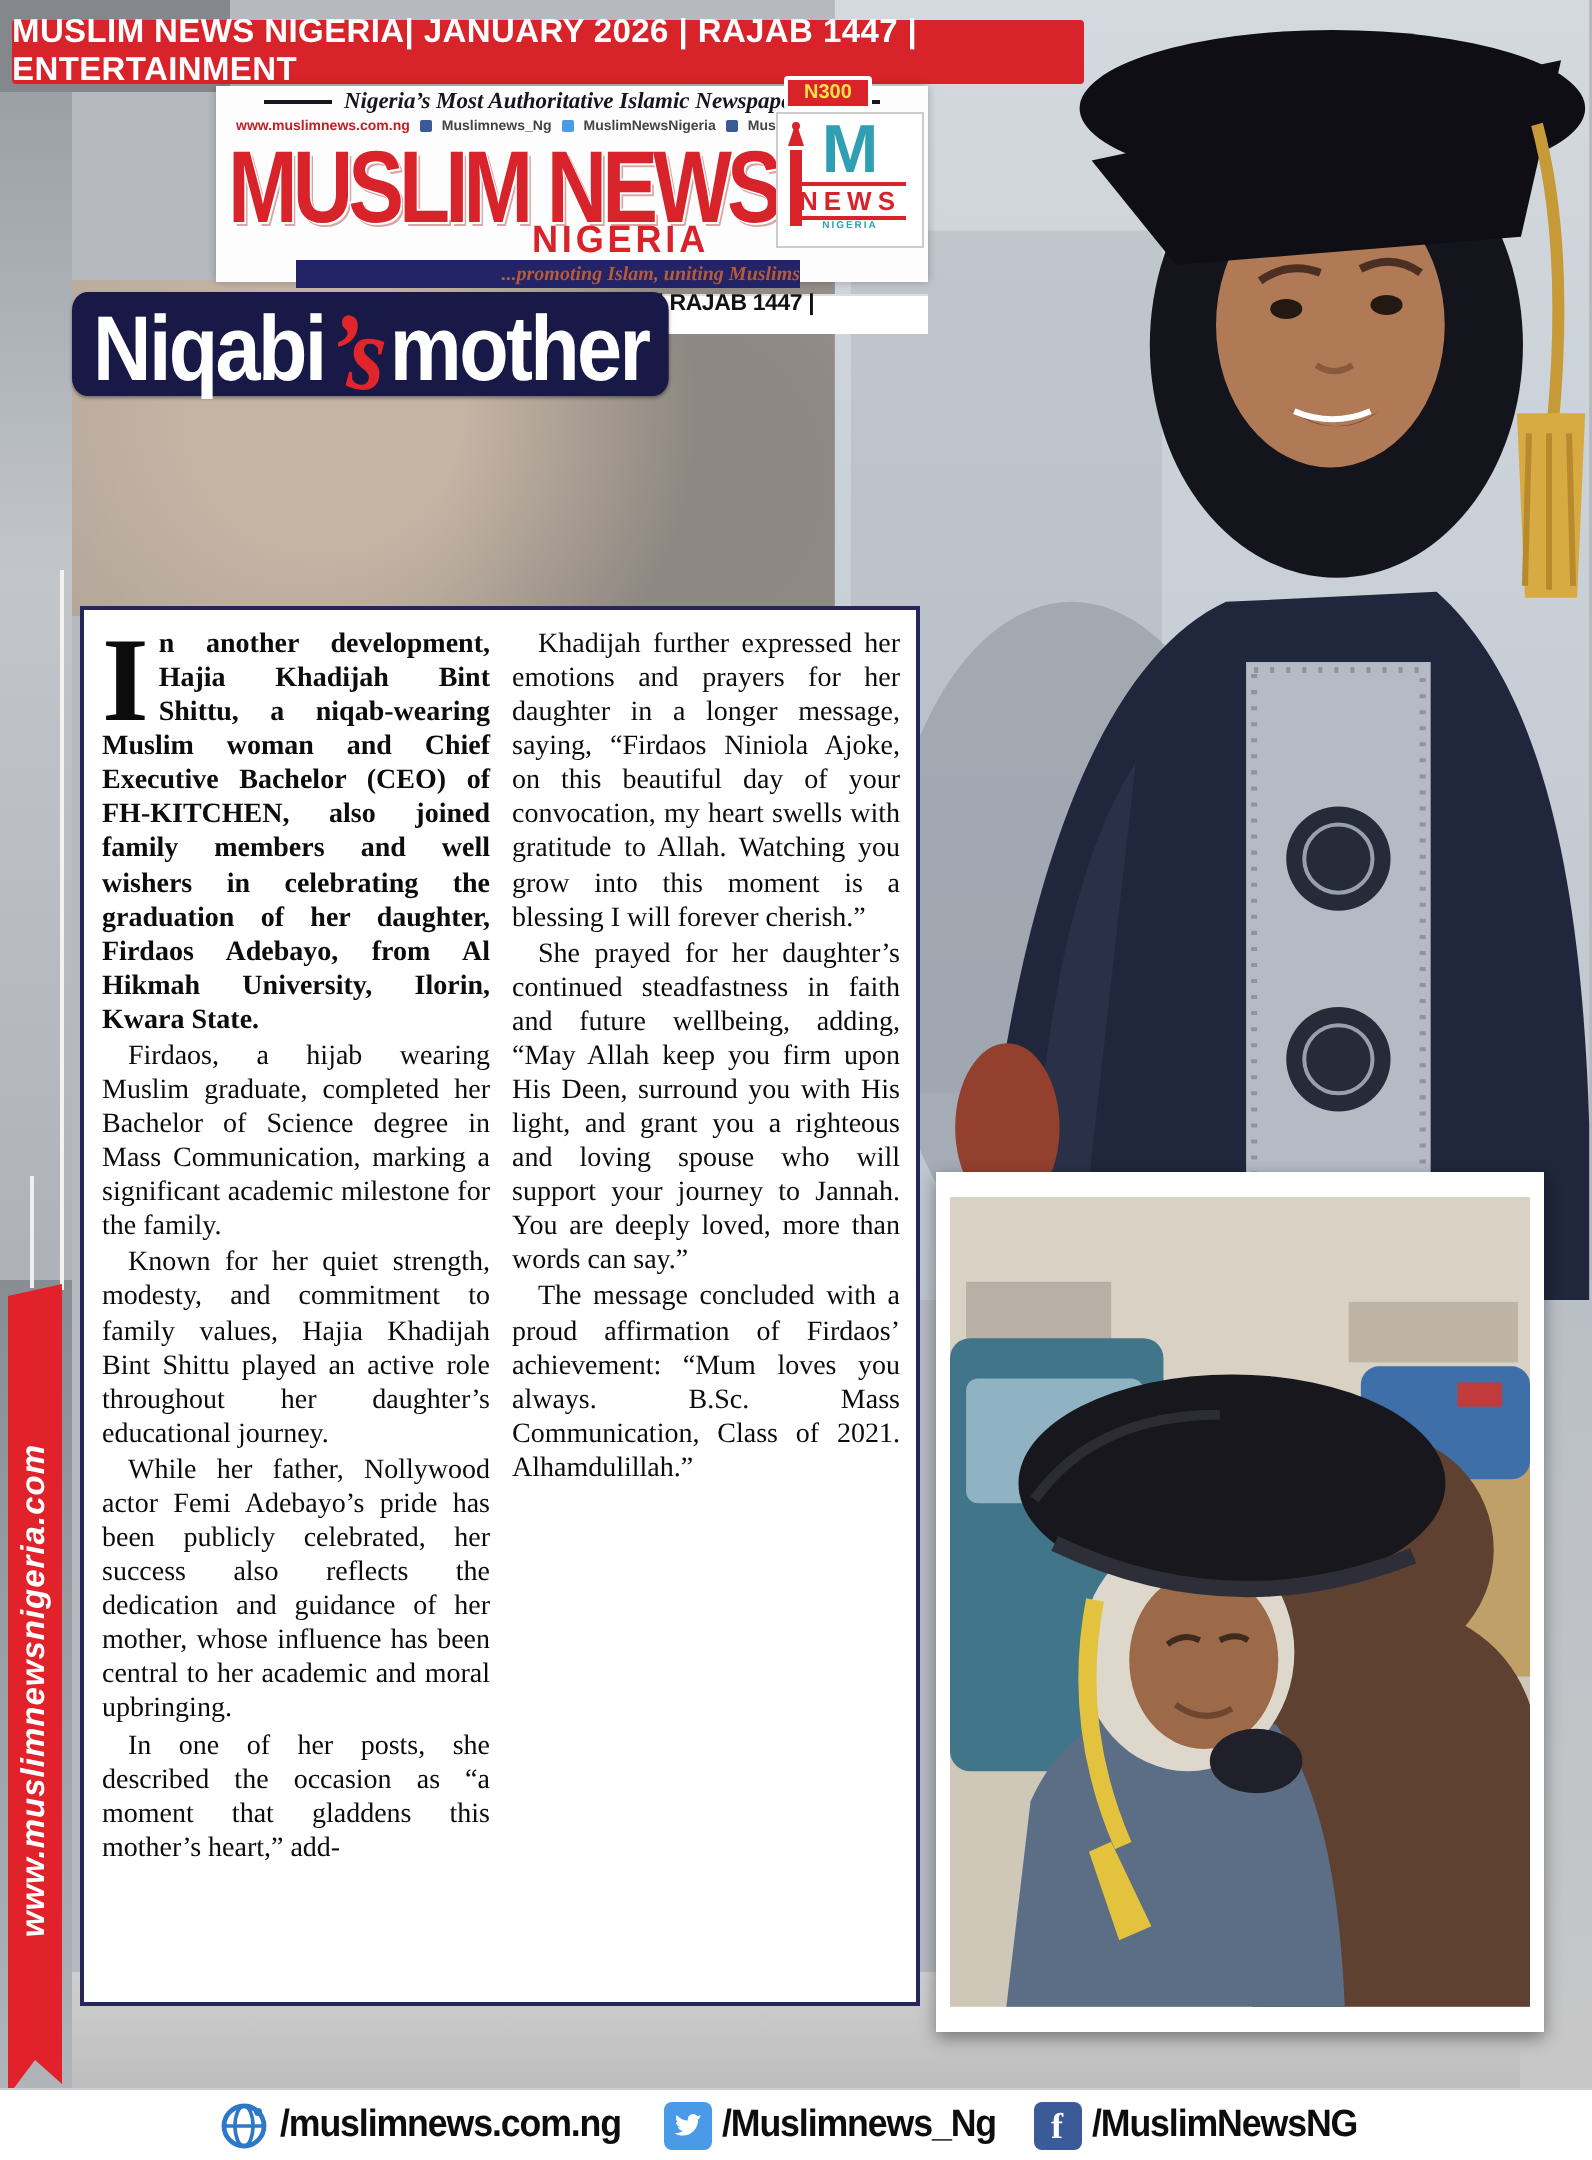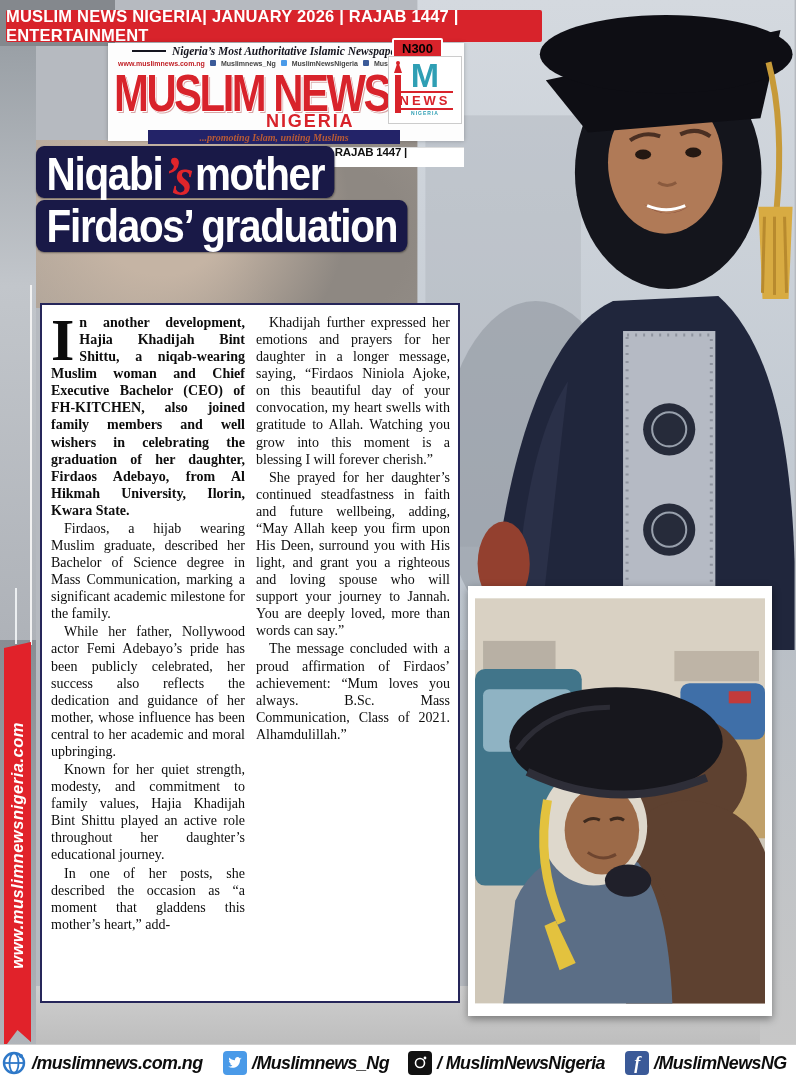--- a/index.html
+++ b/index.html
@@ -35,24 +35,24 @@
   .mast-social{display:flex;align-items:center;gap:5px;height:10px;padding-left:10px;font-size:7px;color:#444;font-weight:bold;}
   .mast-social .site{color:#c02026;}
   .dot-ic{width:6px;height:6px;border-radius:1px;display:inline-block;}
   .logo-wrap{position:relative;height:60px;}
   .logo-main{position:absolute;left:6px;top:-4px;font-size:51px;font-weight:900;color:#d8232b;
     letter-spacing:-3px;transform:scaleX(.82);transform-origin:left;white-space:nowrap;
     text-shadow:1px 1px 0 #fff,-1px -1px 0 #fff,2px 2px 0 rgba(150,0,0,.35);}
   .logo-nigeria{position:absolute;left:158px;top:42px;font-size:19px;font-weight:900;color:#d8232b;
     letter-spacing:2px;transform:scaleX(.95);transform-origin:left;text-shadow:1px 1px 0 #fff;}
   .slogan-bar{position:absolute;left:40px;top:62px;width:252px;height:14px;background:#232368;
-    display:flex;align-items:center;justify-content:center;}
+    display:flex;align-items:center;justify-content:flex-end;}
   .slogan-bar span{font-family:"Liberation Serif",serif;font-style:italic;font-weight:bold;font-size:10px;color:#b85a35;}
-  .price-badge{position:absolute;left:284px;top:-30px;background:#d8232b;border:2px solid #fff;color:#000000;
-    font-weight:900;font-size:13px;padding:1px 8px;border-radius:2px;}
+  .price-badge{position:absolute;left:284px;top:-30px;background:#d8232b;border:2px solid #fff;color:#fde047;
+    font-weight:900;font-size:10px;padding:1px 8px;border-radius:2px;}
   .tv-logo{position:absolute;left:280px;top:-12px;width:72px;height:66px;background:#fff;border:1px solid #ccc;
     display:flex;flex-direction:column;align-items:center;justify-content:flex-start;}
   .tv-m{font-size:34px;font-weight:900;color:#2f9fb4;line-height:.95;margin-top:2px;}
   .tv-news{font-size:13px;font-weight:900;color:#d8232b;letter-spacing:3px;line-height:1;border-top:2px solid #d8232b;border-bottom:2px solid #d8232b;padding:1px 2px;}
   .tv-nigeria{font-size:5px;font-weight:bold;color:#2f9fb4;letter-spacing:1px;}
   .minaret{position:absolute;left:3px;top:4px;width:12px;height:52px;}
   .info-strip{position:absolute;left:0;top:79px;width:356px;height:19px;background:#fff;
     display:flex;align-items:center;justify-content:center;font-size:11.5px;font-weight:bold;color:#111;
     letter-spacing:-.2px;border-top:1px solid #ddd;}
 
@@ -84,21 +84,21 @@
     font-style:italic;font-size:16.5px;letter-spacing:.5px;white-space:nowrap;}
 
   
   .photo-inset{left:468px;top:586px;width:304px;height:430px;background:#fff;padding:7px;box-sizing:border-box;
     box-shadow:0 3px 8px rgba(0,0,0,.4);}
   .photo-inset svg{display:block;}
 
   
   .footer{left:0;top:1044px;width:796px;height:36px;background:#fff;display:flex;align-items:center;
     justify-content:center;gap:10px;border-top:1px solid #cfcfcf;}
-  .f-item{display:flex;align-items:center;gap:5px;font-style:italic;}
+  .f-item{display:flex;align-items:center;gap:5px;}
   .f-label{font-weight:bold;font-size:19px;color:#0d0d0d;letter-spacing:-.6px;transform:scaleX(.94);transform-origin:left;white-space:nowrap;}
   .sq-ic{width:24px;height:24px;border-radius:4px;display:flex;align-items:center;justify-content:center;}
   .tw{background:#4a9ae8;}
   .ig{background:#111;}
   .fb{background:#3b5a98;}
   .fb span{color:#fff;font-weight:900;font-size:18px;font-family:"Liberation Serif",serif;}
 </style>
 </head>
 <body>
 
@@ -192,31 +192,28 @@
     </div>
   </div>
 </div>
 
 <div class="abs headline">
   <div class="hl-row">
     <div class="hl-strip">
       <span>Niqabi</span><span class="red-s">’s</span><span>mother</span>
     </div>
   </div>
-  <div class="hl-row">
-    <div class="hl-strip">Firdaos’ graduation</div>
-  </div>
 </div>
 
 <div class="abs article-box">
   <div class="col">
     <p class="first"><span class="dropcap">I</span><span>n another development, Hajia Khadijah Bint Shittu, a niqab-wearing Muslim woman and Chief Executive Bachelor (CEO) of FH-KITCHEN, also joined family members and well wishers in celebrating the graduation of her daughter, Firdaos Adebayo, from Al Hikmah University, Ilorin, Kwara State.</span></p>
-    <p>Firdaos, a hijab wearing Muslim graduate, described her Bachelor of Science degree in Mass Communication, marking a significant academic milestone for the family.</p>
+    <p>Firdaos, a hijab wearing Muslim graduate, completed her Bachelor of Science degree in Mass Communication, marking a significant academic milestone for the family.</p>
+    <p>Known for her quiet strength, modesty, and commitment to family values, Hajia Khadijah Bint Shittu played an active role throughout her daughter’s educational journey.</p>
     <p>While her father, Nollywood actor Femi Adebayo’s pride has been publicly celebrated, her success also reflects the dedication and guidance of her mother, whose influence has been central to her academic and moral upbringing.</p>
-    <p>Known for her quiet strength, modesty, and commitment to family values, Hajia Khadijah Bint Shittu played an active role throughout her daughter’s educational journey.</p>
     <p>In one of her posts, she described the occasion as “a moment that gladdens this mother’s heart,” add-</p>
   </div>
   <div class="col">
     <p>Khadijah further expressed her emotions and prayers for her daughter in a longer message, saying, “Firdaos Niniola Ajoke, on this beautiful day of your convocation, my heart swells with gratitude to Allah. Watching you grow into this moment is a blessing I will forever cherish.”</p>
     <p>She prayed for her daughter’s continued steadfastness in faith and future wellbeing, adding, “May Allah keep you firm upon His Deen, surround you with His light, and grant you a righteous and loving spouse who will support your journey to Jannah. You are deeply loved, more than words can say.”</p>
     <p>The message concluded with a proud affirmation of Firdaos’ achievement: “Mum loves you always. B.Sc. Mass Communication, Class of 2021. Alhamdulillah.”</p>
   </div>
 </div>
 
 <div class="abs ribbon">
@@ -264,27 +261,18 @@
   </div>
   <div class="f-item">
     <span class="sq-ic tw">
       <svg width="18" height="18" viewBox="0 0 24 24">
           <path fill="#fff" d="M21 6c-.7.3-1.4.5-2.1.6.8-.5 1.3-1.2 1.6-2-.7.4-1.5.7-2.3.9C17.5 4.6 16.6 4 15.5 4c-2 0-3.6 1.6-3.6 3.6 0 .3 0 .6.1.8-3-.1-5.7-1.6-7.5-3.8-.3.6-.5 1.2-.5 1.9 0 1.3.6 2.4 1.6 3-.6 0-1.2-.2-1.6-.4 0 1.8 1.2 3.2 2.9 3.6-.3.1-.6.1-1 .1-.2 0-.5 0-.7-.1.5 1.4 1.8 2.5 3.4 2.5-1.2 1-2.8 1.6-4.5 1.6H3c1.6 1 3.5 1.6 5.5 1.6 6.6 0 10.2-5.5 10.2-10.2v-.5c.7-.5 1.3-1.1 1.8-1.9z"></path>
         </svg>
     </span>
     <span class="f-label">/Muslimnews_Ng</span>
   </div>
   <div class="f-item">
-    <span class="sq-ic ig">
-      <svg width="16" height="16" viewBox="0 0 16 16">
-          <circle cx="8" cy="8" r="4.5" fill="none" stroke="#fff" stroke-width="1.6"></circle>
-          <circle cx="13" cy="3" r="1.4" fill="#fff"></circle>
-        </svg>
-    </span>
-    <span class="f-label">/ MuslimNewsNigeria</span>
-  </div>
-  <div class="f-item">
     <span class="sq-ic fb">
       <span>f</span>
     </span>
     <span class="f-label">/MuslimNewsNG</span>
   </div>
 </div>
 
 </body></html>

